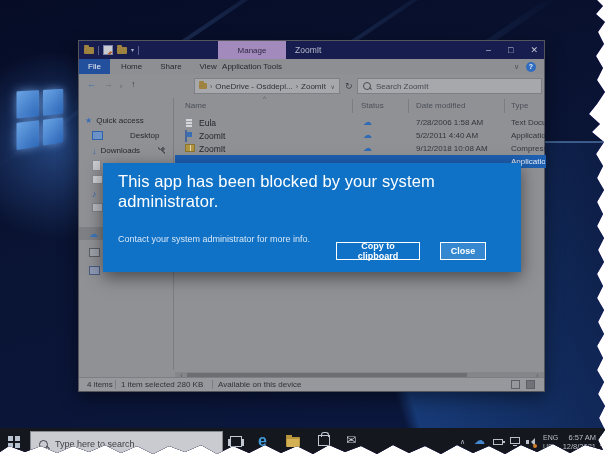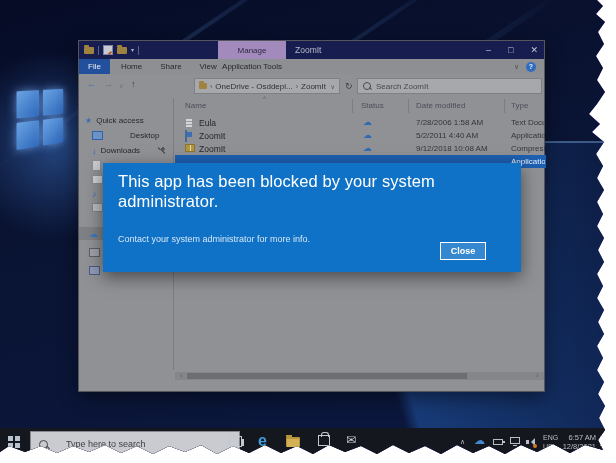--- a/index.html
+++ b/index.html
@@ -120,22 +120,22 @@
   .d-title{position:absolute;left:15px;top:8px;width:388px;font-size:16.5px;line-height:1.24;font-weight:normal;letter-spacing:0.1px;}
   .d-msg{position:absolute;left:15px;top:57px;font-size:9px;color:#d6e6f8;margin-top:14px;}
   .d-btn{position:absolute;top:79px;height:18px;border:1.5px solid #ffffff;background:transparent;color:#ffffff;
     font-size:9px;font-weight:bold;font-family:inherit;display:flex;align-items:center;justify-content:center;box-sizing:border-box;cursor:pointer;}
   .d-copy{left:233px;width:84px;}
   .d-close{left:337px;width:46px;background:rgba(255,255,255,0.16);}
   
   .taskbar{position:absolute;left:0;top:428px;width:616px;height:35px;background:#14171d;z-index:3;}
   .tb-start{position:absolute;left:8px;top:8px;width:13px;height:13px;display:grid;grid-template-columns:5px 5px;grid-template-rows:5px 5px;gap:2px;}
   .tb-start i{background:#b9c2cf;}
-  .tb-search{position:absolute;left:30px;top:3px;width:210px;height:26px;background:#c9cbd0;border:1px solid #87898f;
-    box-sizing:border-box;display:flex;align-items:center;gap:18px;padding:0 8px;}
+  .tb-search{position:absolute;left:30px;top:3px;width:193px;height:26px;background:#c9cbd0;border:1px solid #87898f;
+    box-sizing:border-box;display:flex;align-items:center;gap:7px;padding:0 8px;}
   .tb-mag{position:relative;width:7px;height:7px;border:1.4px solid #3e4048;border-radius:50%;flex:0 0 auto;}
   .tb-mag::after{content:"";position:absolute;left:6px;top:6px;width:4px;height:1.4px;background:#3e4048;transform:rotate(45deg);}
   .tb-search-txt{font-size:9px;color:#3f4147;}
   .tb-ico{position:absolute;top:8px;}
   .taskview{left:230px;width:12px;height:11px;border:1px solid #c3c9d3;box-sizing:border-box;
     box-shadow:-4px 1px 0 -2px #c3c9d3,4px 1px 0 -2px #c3c9d3;}
   .edge{left:258px;top:4px;font-size:16px;font-weight:bold;color:#3f9bd9;line-height:18px;}
   .tb-folder{left:286px;top:9px;width:14px;height:10px;background:#b8943c;border-radius:1px;position:absolute;}
   .tb-folder::before{content:"";position:absolute;left:0;top:-2px;width:6px;height:2px;background:#b8943c;}
   .tb-folder::after{content:"";position:absolute;left:1px;top:2px;width:12px;height:8px;background:#d3b053;}
@@ -306,20 +306,29 @@
       <div class="frow sel" style="top:114px;">
         <span class="f-type">Application</span>
       </div>
 
       <div class="hscroll">
         <span class="hs-arrow" style="left:2px;">‹</span>
         <div class="hs-thumb"></div>
         <span class="hs-arrow" style="right:2px;">›</span>
       </div>
 
+      <div class="statusbar">
+        <span class="sb-t" style="left:8px;">4 items</span>
+        <span class="sb-sep" style="left:36px;"></span>
+        <span class="sb-t" style="left:42px;">1 item selected 280 KB</span>
+        <span class="sb-sep" style="left:133px;"></span>
+        <span class="sb-t" style="left:139px;">Available on this device</span>
+        <span class="view-btn" style="right:24px;"></span>
+        <span class="view-btn on" style="right:9px;"></span>
+      </div>
     </div>
 
     <div class="taskbar">
       <div class="tb-start">
         <i></i>
           <i></i>
           <i></i>
           <i></i>
       </div>
       <div class="tb-search">
@@ -344,16 +353,17 @@
       <div class="clock">
         <div>6:57 AM</div>
         <div>12/8/2021</div>
       </div>
       <span class="notif"></span>
     </div>
 
     <div class="dialog">
       <div class="d-title">This app has been blocked by your system administrator.</div>
       <div class="d-msg">Contact your system administrator for more info.</div>
+      <button class="d-btn d-copy">Copy to clipboard</button>
       <button class="d-btn d-close">Close</button>
     </div>
   </div>
 </div>
 
 </body></html>

